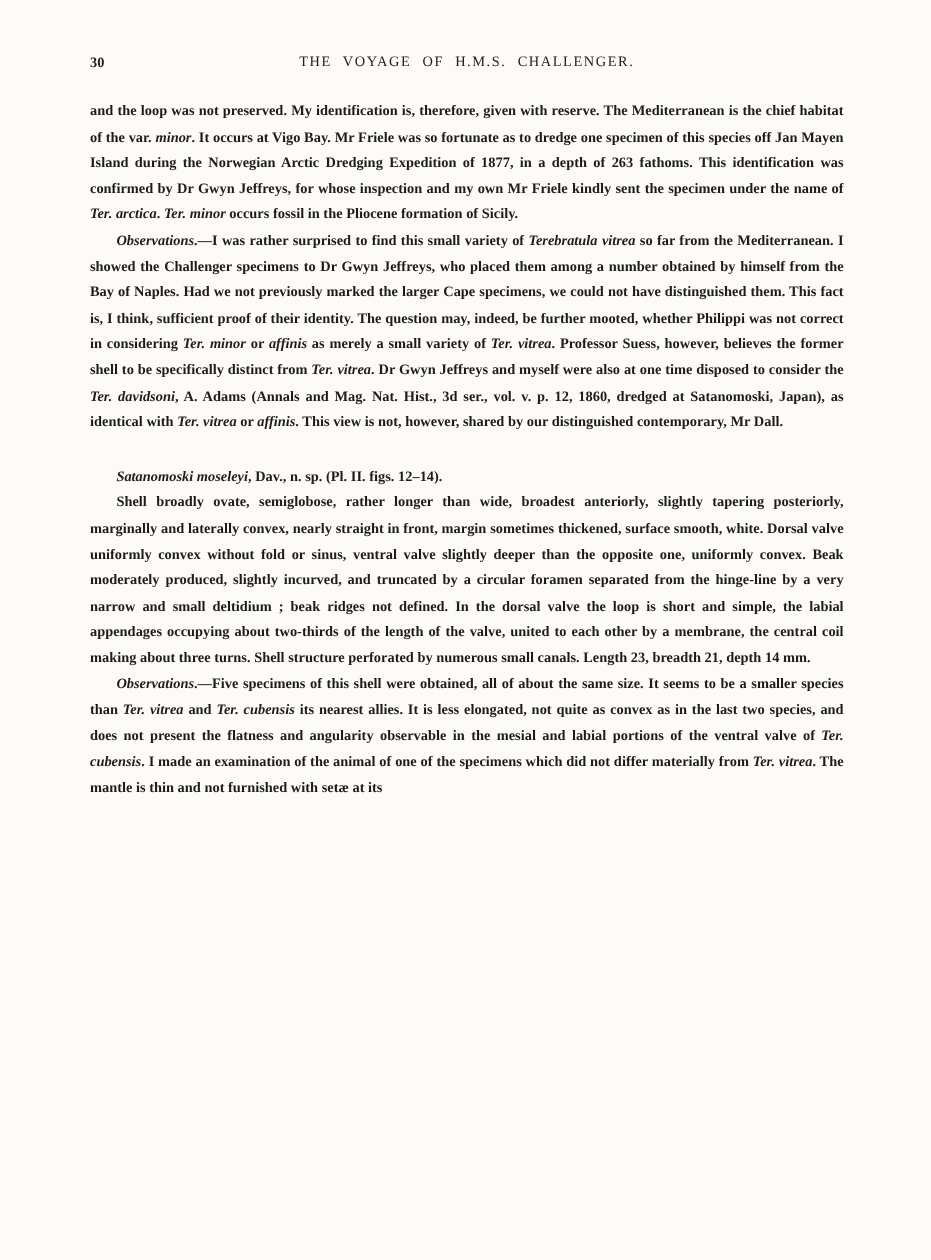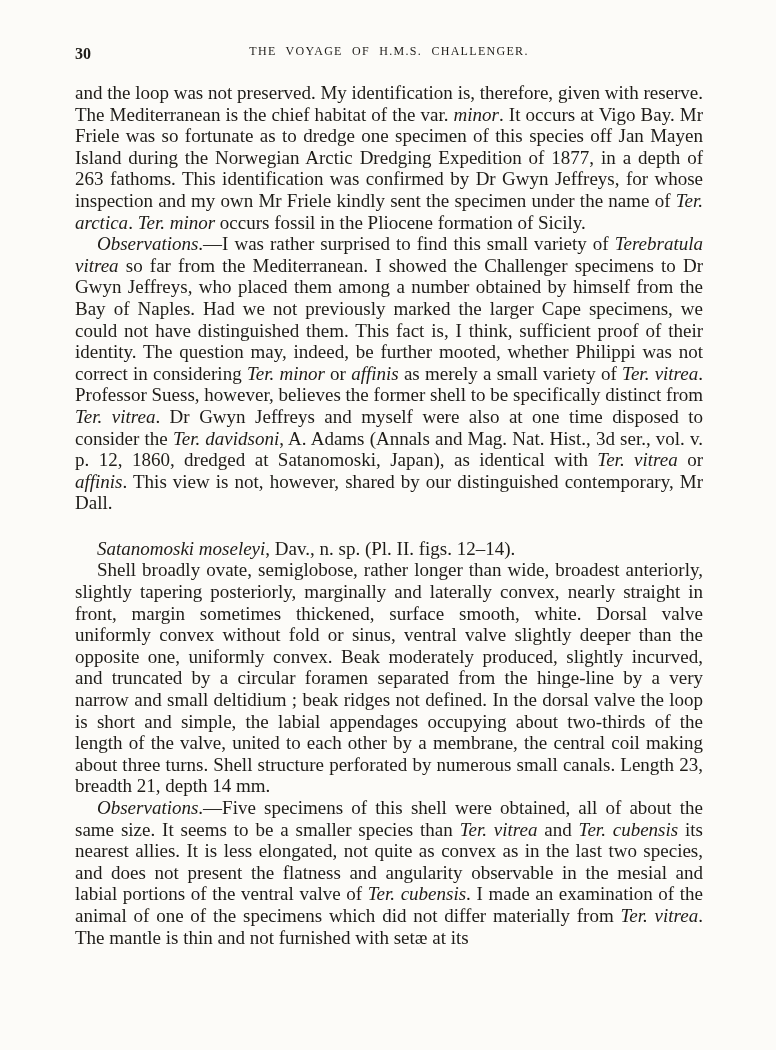--- a/index.html
+++ b/index.html
@@ -19,39 +19,40 @@
     top: 44px;
     left: 75px;
     right: 73px;
     height: 20px;
   }
   .page-number {
     position: absolute;
     left: 0;
     top: 1px;
     font-weight: bold;
-    font-size: 16px;
+    font-size: 12px;
   }
   .running-title {
     display: block;
     text-align: center;
     font-weight: normal;
     font-size: 12px;
     letter-spacing: 1.3px;
     word-spacing: 5px;
     white-space: nowrap;
   }
   .body-text {
     position: absolute;
     top: 82px;
     left: 75px;
     width: 628px;
-    font-size: 19px;
+    font-size: 12px;
     line-height: 21.6px;
     text-align: justify;
+    font-weight: bold;
   }
   .para { text-indent: 0; }
   .para.indent { text-indent: 22px; }
   .para.space-before { margin-top: 24px; }
   .it { font-style: italic; }
 </style>
 </head>
 <body>
 
 <div class="page">

